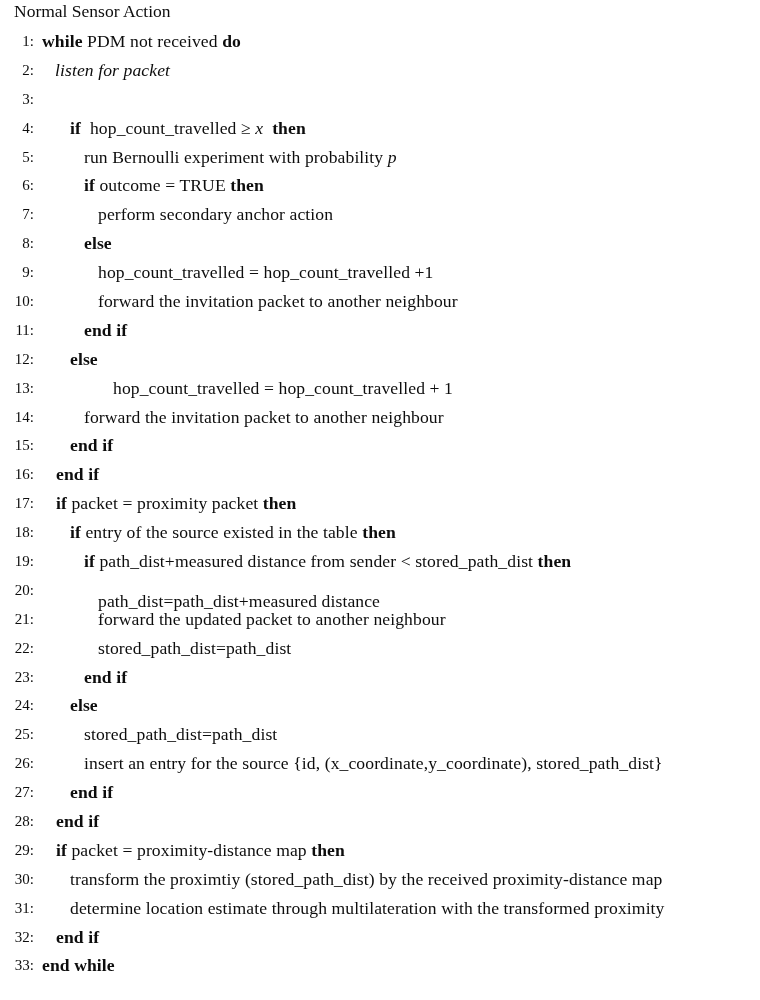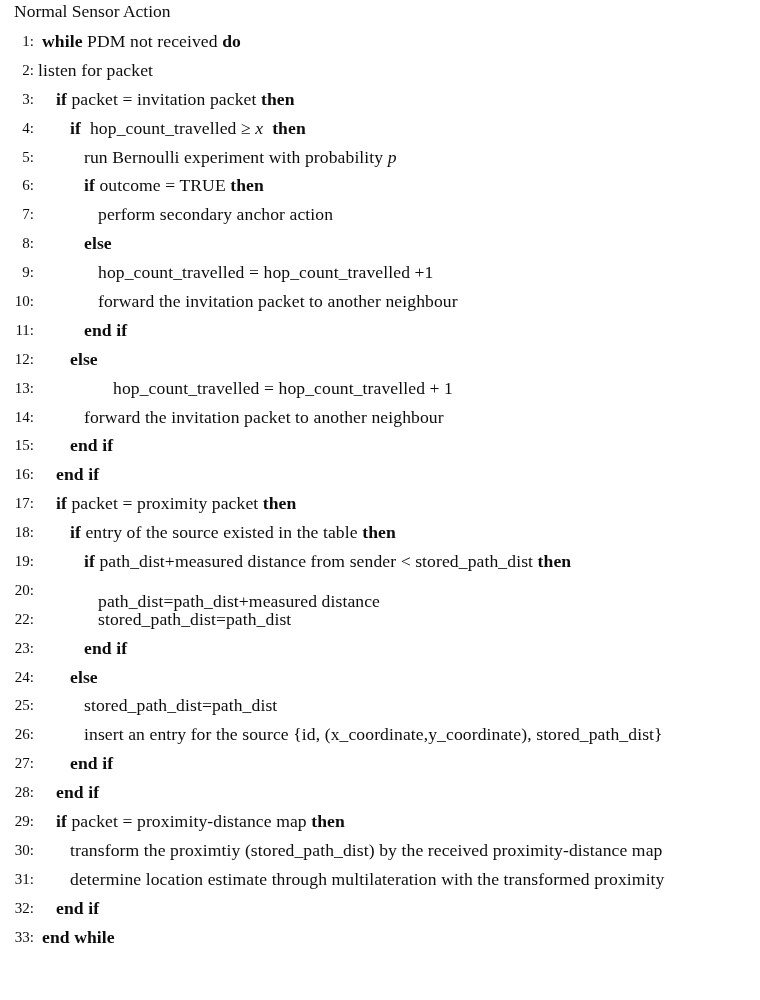--- a/index.html
+++ b/index.html
@@ -48,25 +48,24 @@
 
 <div class="algo">
   <div class="algo-title">Normal Sensor Action</div>
   <div class="algo-lines">
       <div class="algo-line">
         <span class="line-num">1:</span>
         <span class="line-content" style="margin-left: 8px;"><b>while</b><span> PDM not received </span><b>do</b></span>
       </div>
       <div class="algo-line">
         <span class="line-num">2:</span>
-        <span class="line-content" style="margin-left: 4px;"><span>listen for packet</span></span>
+        <span class="line-content" style="margin-left: 21px; font-style: italic;"><span>listen for packet</span></span>
       </div>
       <div class="algo-line">
         <span class="line-num">3:</span>
-        <span class="line-content" style="margin-left: 22px;"><b>if</b><span> packet = invitation packet </span><b>then</b></span>
       </div>
       <div class="algo-line">
         <span class="line-num">4:</span>
         <span class="line-content" style="margin-left: 36px;"><b>if</b><span>  hop_count_travelled ≥ </span><i>x</i><span>  </span><b>then</b></span>
       </div>
       <div class="algo-line">
         <span class="line-num">5:</span>
         <span class="line-content" style="margin-left: 50px;"><span>run Bernoulli experiment with probability </span><i>p</i></span>
       </div>
       <div class="algo-line">
@@ -123,20 +122,24 @@
       </div>
       <div class="algo-line">
         <span class="line-num">19:</span>
         <span class="line-content" style="margin-left: 50px;"><b>if</b><span> path_dist+measured distance from sender &lt; stored_path_dist </span><b>then</b></span>
       </div>
       <div class="algo-line">
         <span class="line-num">20:</span>
         <span class="line-content" style="margin-left: 64px; margin-top: 22px;"><span>path_dist=path_dist+measured distance</span></span>
       </div>
       <div class="algo-line">
+        <span class="line-num">21:</span>
+        <span class="line-content" style="margin-left: 64px;"><span>forward the updated packet to another neighbour</span></span>
+      </div>
+      <div class="algo-line">
         <span class="line-num">22:</span>
         <span class="line-content" style="margin-left: 64px;"><span>stored_path_dist=path_dist</span></span>
       </div>
       <div class="algo-line">
         <span class="line-num">23:</span>
         <span class="line-content" style="margin-left: 50px;"><b>end if</b></span>
       </div>
       <div class="algo-line">
         <span class="line-num">24:</span>
         <span class="line-content" style="margin-left: 36px;"><b>else</b></span>

